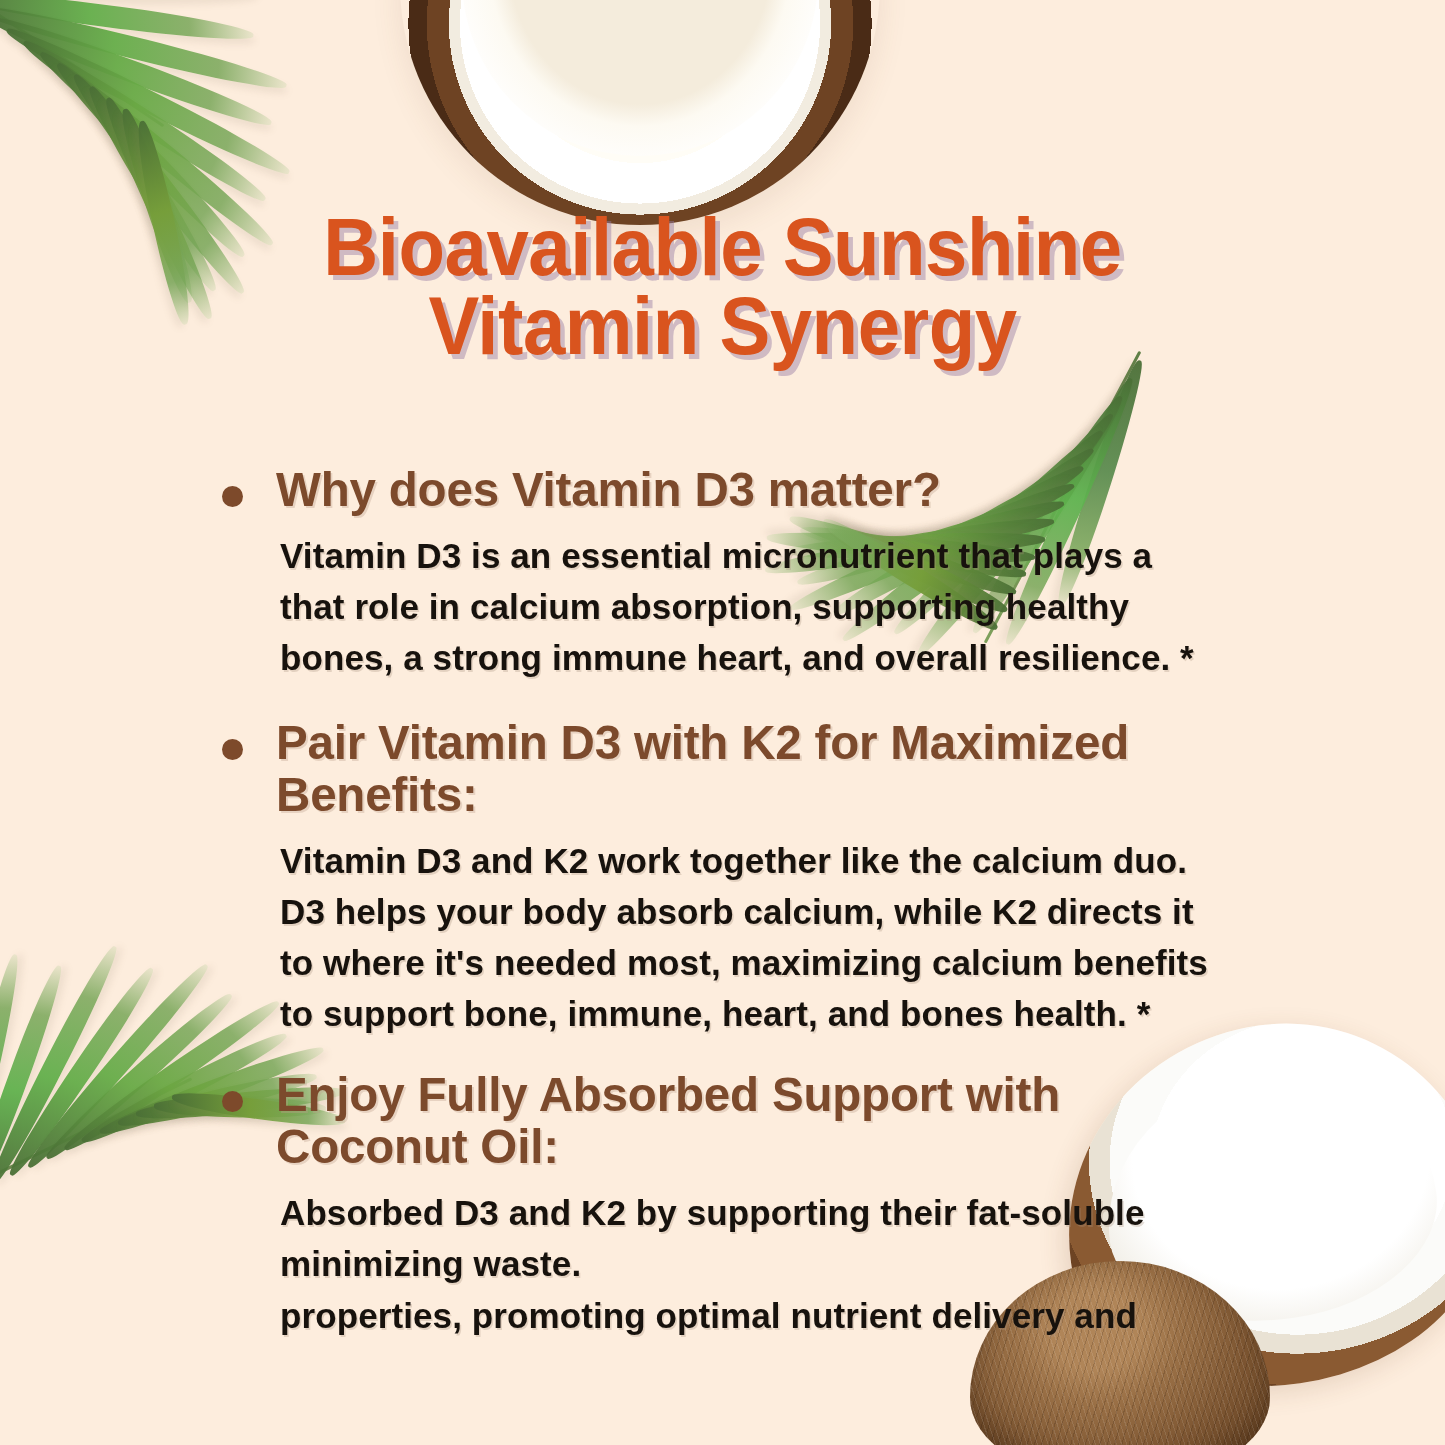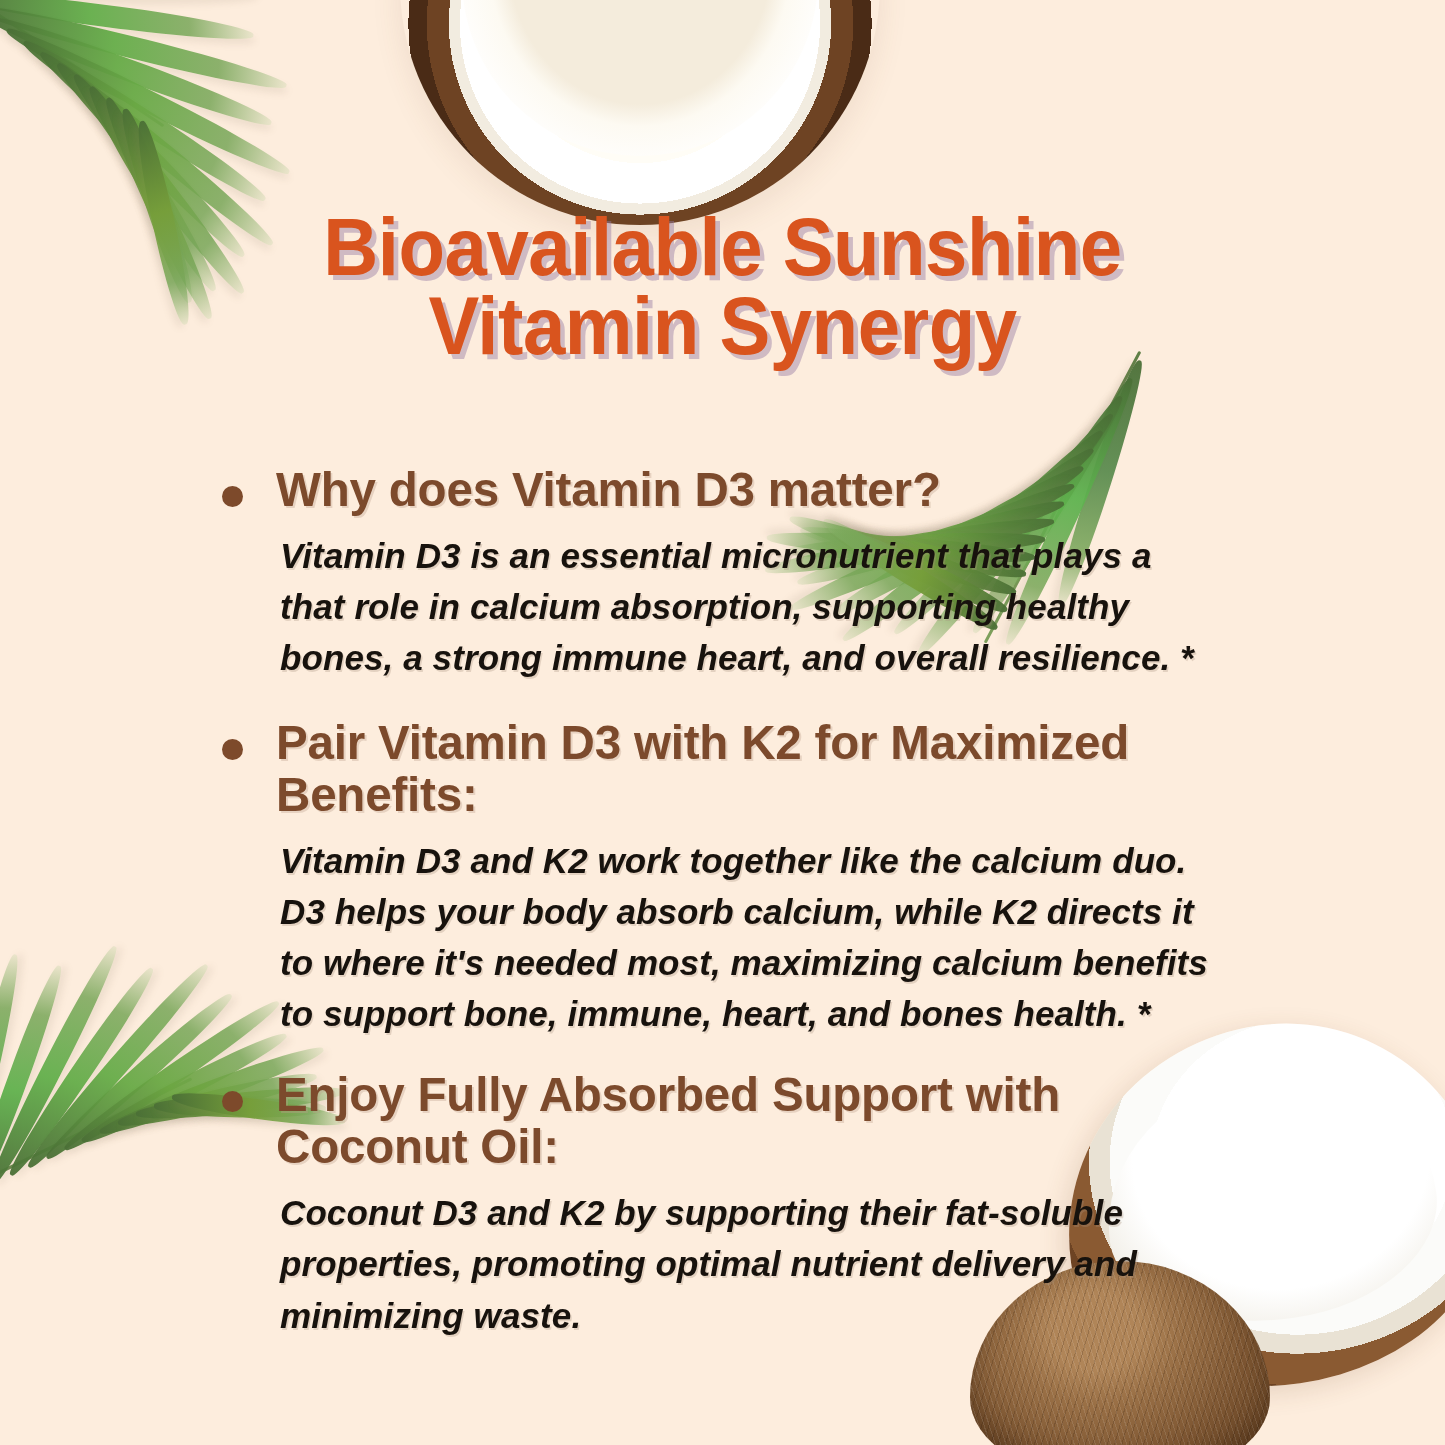--- a/index.html
+++ b/index.html
@@ -154,21 +154,21 @@
     margin: 0 0 0 76px;
     font-family: "Liberation Sans Narrow", "Liberation Sans", sans-serif;
     font-weight: bold;
     font-size: 35px;
     line-height: 1.46;
     color: #17120d;
     letter-spacing: 0.1px;
     text-shadow: 1.5px 1.5px 0 rgba(170,145,125,0.30);
     max-width: 920px;
   }
-  .sec-body .bl { display: block; white-space: nowrap; font-style: italic; }
+  .sec-body .bl { display: block; white-space: nowrap; }
 </style>
 </head>
 <body>
 
 <div class="poster">
 
   <div class="art" style="inset:0;">
 
     <div class="frond" style="left:-110px; top:-60px; width:440px; height:440px;">
         <div class="stem" style="left: 0px; top: 0px; width: 330px; transform: rotate(34deg);"></div>
@@ -266,21 +266,21 @@
         </p>
       </div>
 
       <div class="section s3">
         <span class="bullet"></span>
         <h2 class="sec-head">
           <span class="bl">Enjoy Fully Absorbed Support with</span>
           <span class="bl">Coconut Oil:</span>
         </h2>
         <p class="sec-body">
-          <span class="bl">Coconut D3 and K2 by supporting their fat-soluble</span>
+          <span class="bl">Absorbed D3 and K2 by supporting their fat-soluble</span>
+          <span class="bl">minimizing waste.</span>
           <span class="bl">properties, promoting optimal nutrient delivery and</span>
-          <span class="bl">minimizing waste.</span>
         </p>
       </div>
 
     </div>
   </div>
 </div>
 
 </body></html>

